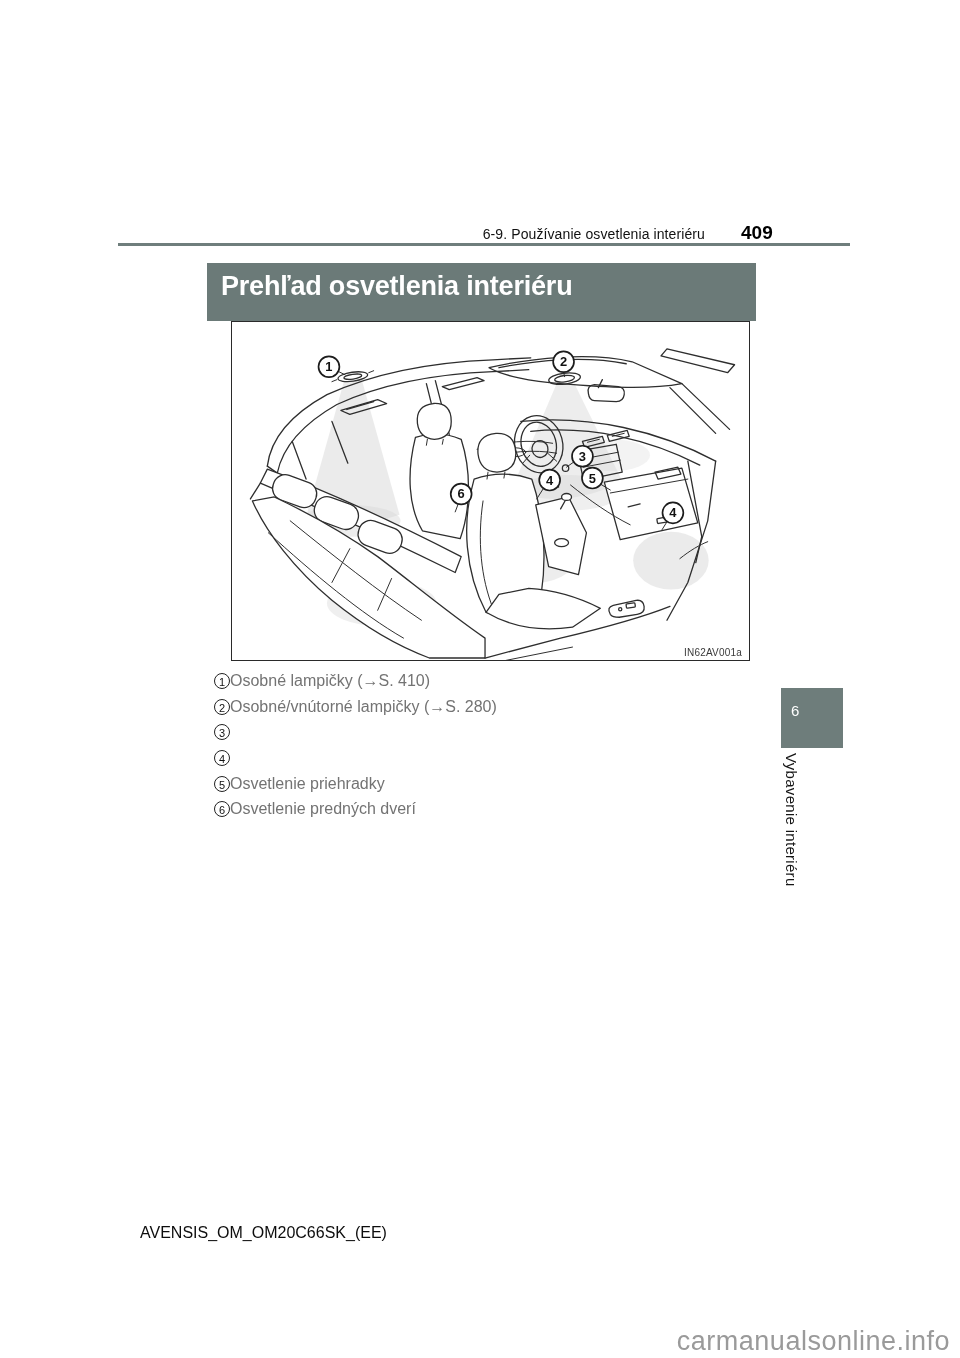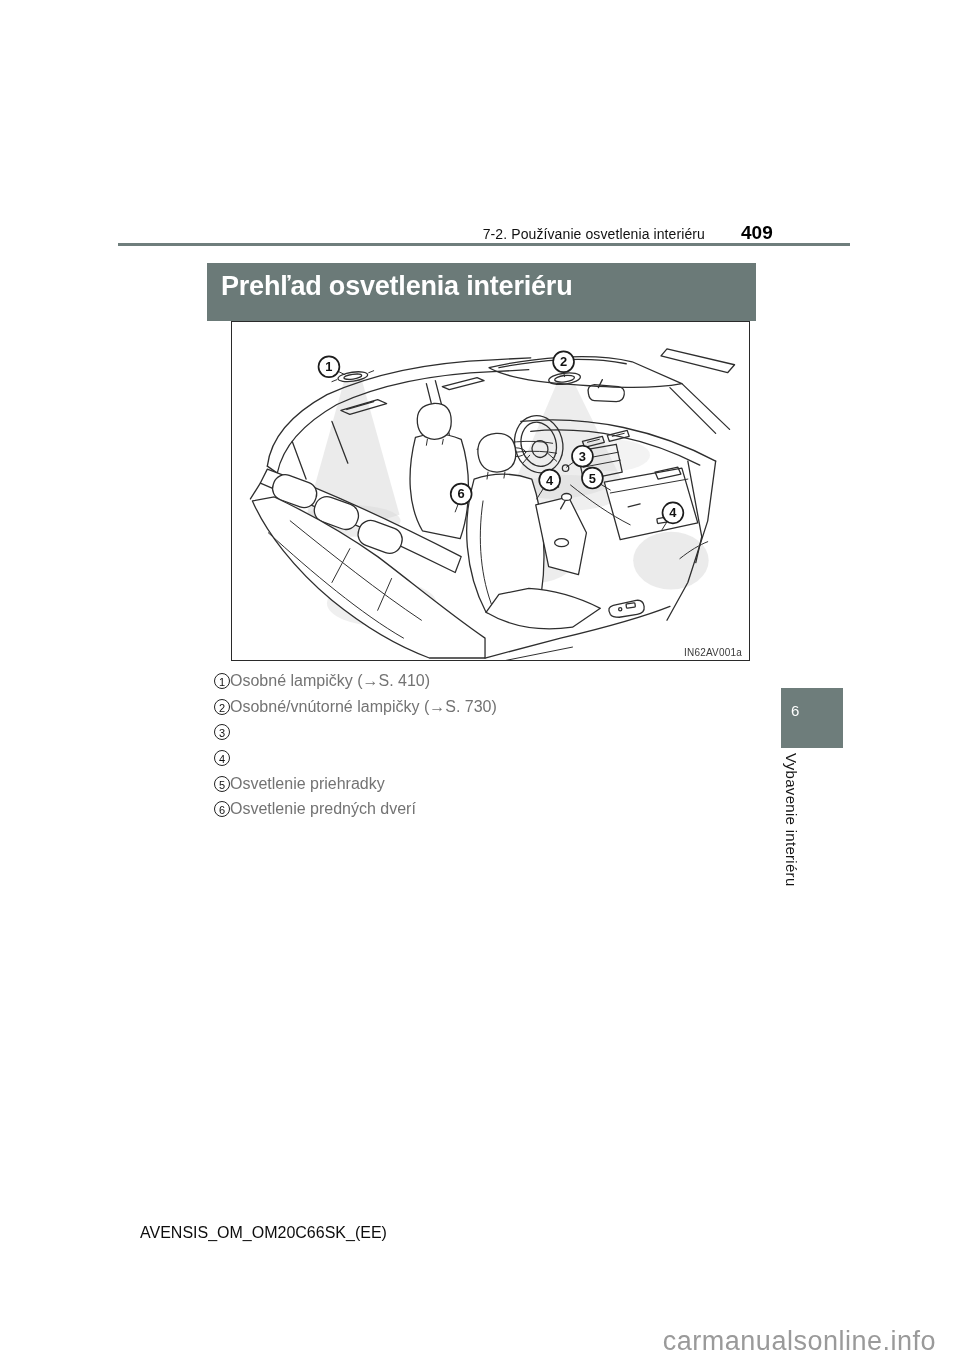--- a/index.html
+++ b/index.html
@@ -56,27 +56,27 @@
     color:#fff;font-size:15px;box-sizing:border-box;padding:14px 0 0 10px;
   }
   .side-label{
     position:absolute;left:783px;top:753px;height:140px;
     writing-mode:vertical-rl;text-orientation:mixed;
     font-size:15px;color:#161616;letter-spacing:0.3px;white-space:nowrap;
   }
   
   .footer-code{position:absolute;left:140px;top:1224px;font-size:16px;color:#0d0d0d;text-align:center;}
   .watermark{
-    position:absolute;right:24px;top:1326px;font-size:27px;color:#9a9a9a;letter-spacing:0.5px;margin-left:36px;
+    position:absolute;right:10px;top:1326px;font-size:27px;color:#9a9a9a;letter-spacing:0.5px;margin-left:36px;
   }
 </style>
 </head>
 <body>
 
-<div class="hdr-section">7-2. Používanie osvetlenia interiéru</div>
+<div class="hdr-section">6-9. Používanie osvetlenia interiéru</div>
 <div class="hdr-pagenum">409</div>
 <div class="hdr-rule"></div>
 
 <div class="title-bar">
   <span>Prehľad osvetlenia interiéru</span>
 </div>
 
 <div class="figure-box">
   <svg viewBox="0 0 519 340" xmlns="http://www.w3.org/2000/svg">
 
@@ -250,21 +250,21 @@
   <span class="figure-code">IN62AV001a</span>
 </div>
 
 <div class="legend">
   <div class="legend-row">
     <span class="legend-num">1</span>
     <span class="legend-text">Osobné lampičky (→S. 410)</span>
   </div>
   <div class="legend-row">
     <span class="legend-num">2</span>
-    <span class="legend-text">Osobné/vnútorné lampičky (→S. 730)</span>
+    <span class="legend-text">Osobné/vnútorné lampičky (→S. 280)</span>
   </div>
   <div class="legend-row">
     <span class="legend-num">3</span>
   </div>
   <div class="legend-row">
     <span class="legend-num">4</span>
   </div>
   <div class="legend-row">
     <span class="legend-num">5</span>
     <span class="legend-text">Osvetlenie priehradky</span>

